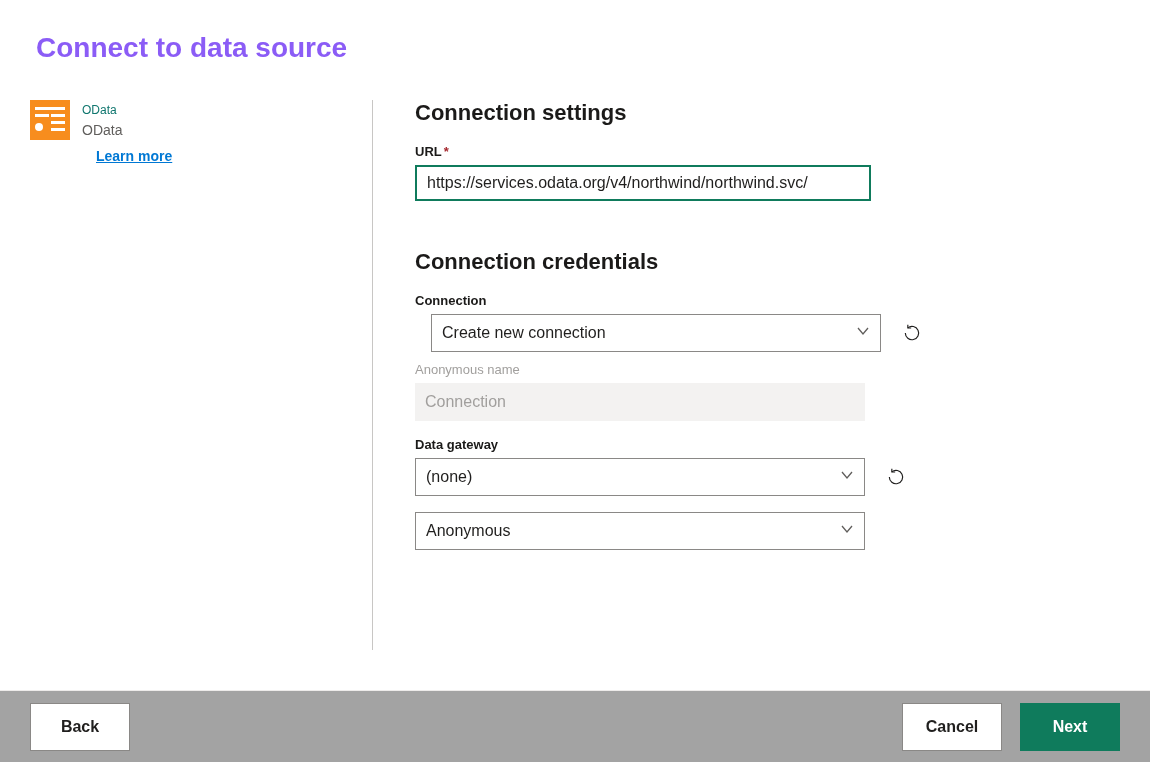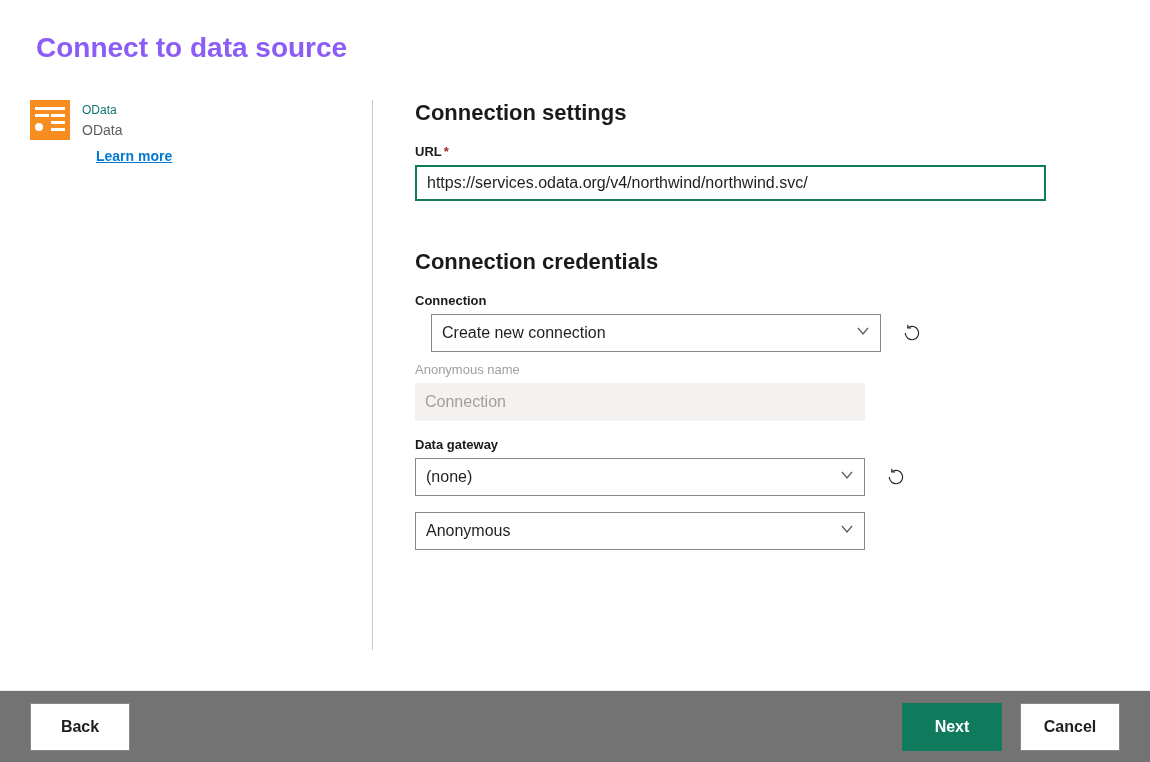--- a/index.html
+++ b/index.html
@@ -98,21 +98,21 @@
       display: flex;
       align-items: center;
       gap: 20px;
       margin-bottom: 16px;
     }
     .field-row.nogap {
        margin-bottom: 10px;
        padding-left: 16px;
     }
     .text-input {
-      width: 631px;
+      width: 456px;
       height: 36px;
       border: 2px solid #0f7b5c;
       font-size: 16px;
       padding: 0 10px;
       color: #201f1e;
       outline: none;
     }
     .select-box {
       position: relative;
       width: 450px;
@@ -162,21 +162,21 @@
       fill: none;
       stroke-width: 1.4;
     }
     .footer {
       position: absolute;
       bottom: 0;
       left: 0;
       right: 0;
       height: 72px;
       border-top: 1px solid #edebea;
-      background: #737373;
+      background: #a3a3a3;
       display: flex;
       align-items: center;
       padding: 0 30px;
     }
     .btn {
       height: 48px;
       min-width: 100px;
       border: 1px solid #8a8886;
       background: #fff;
       font-size: 16px;
@@ -288,15 +288,15 @@
         </span>
       </div>
     </div>
 
   </div>
 </div>
 
 <div class="footer">
   <button class="btn">Back</button>
   <div class="spacer"></div>
+  <button class="btn">Cancel</button>
   <button class="btn primary">Next</button>
-  <button class="btn">Cancel</button>
 </div>
 
 </body></html>

